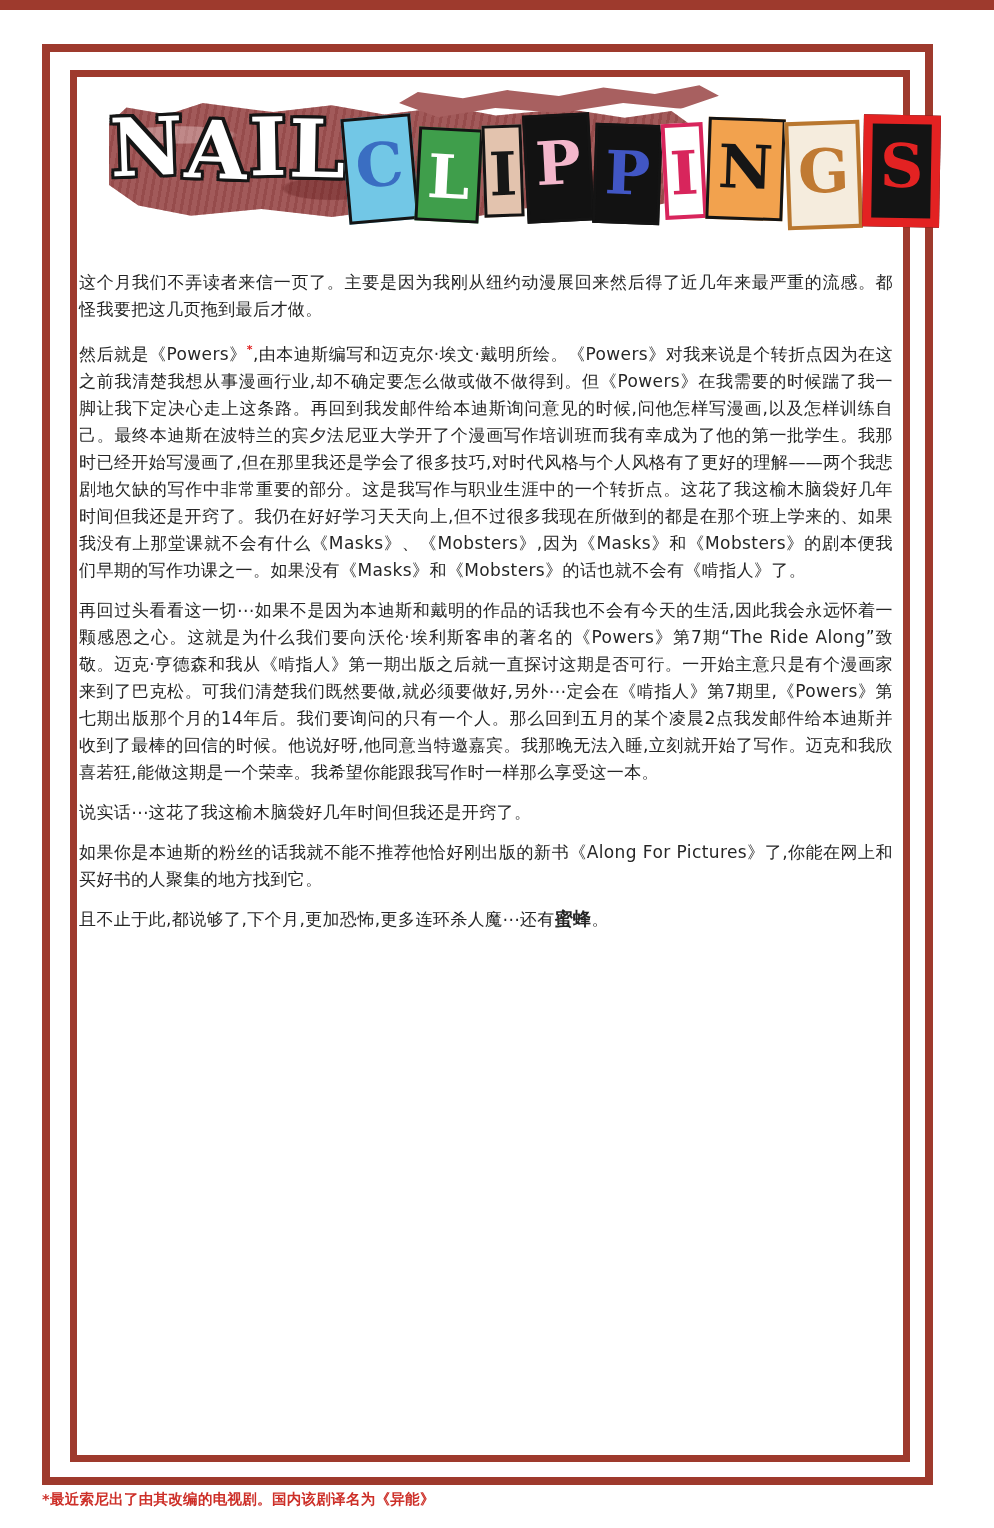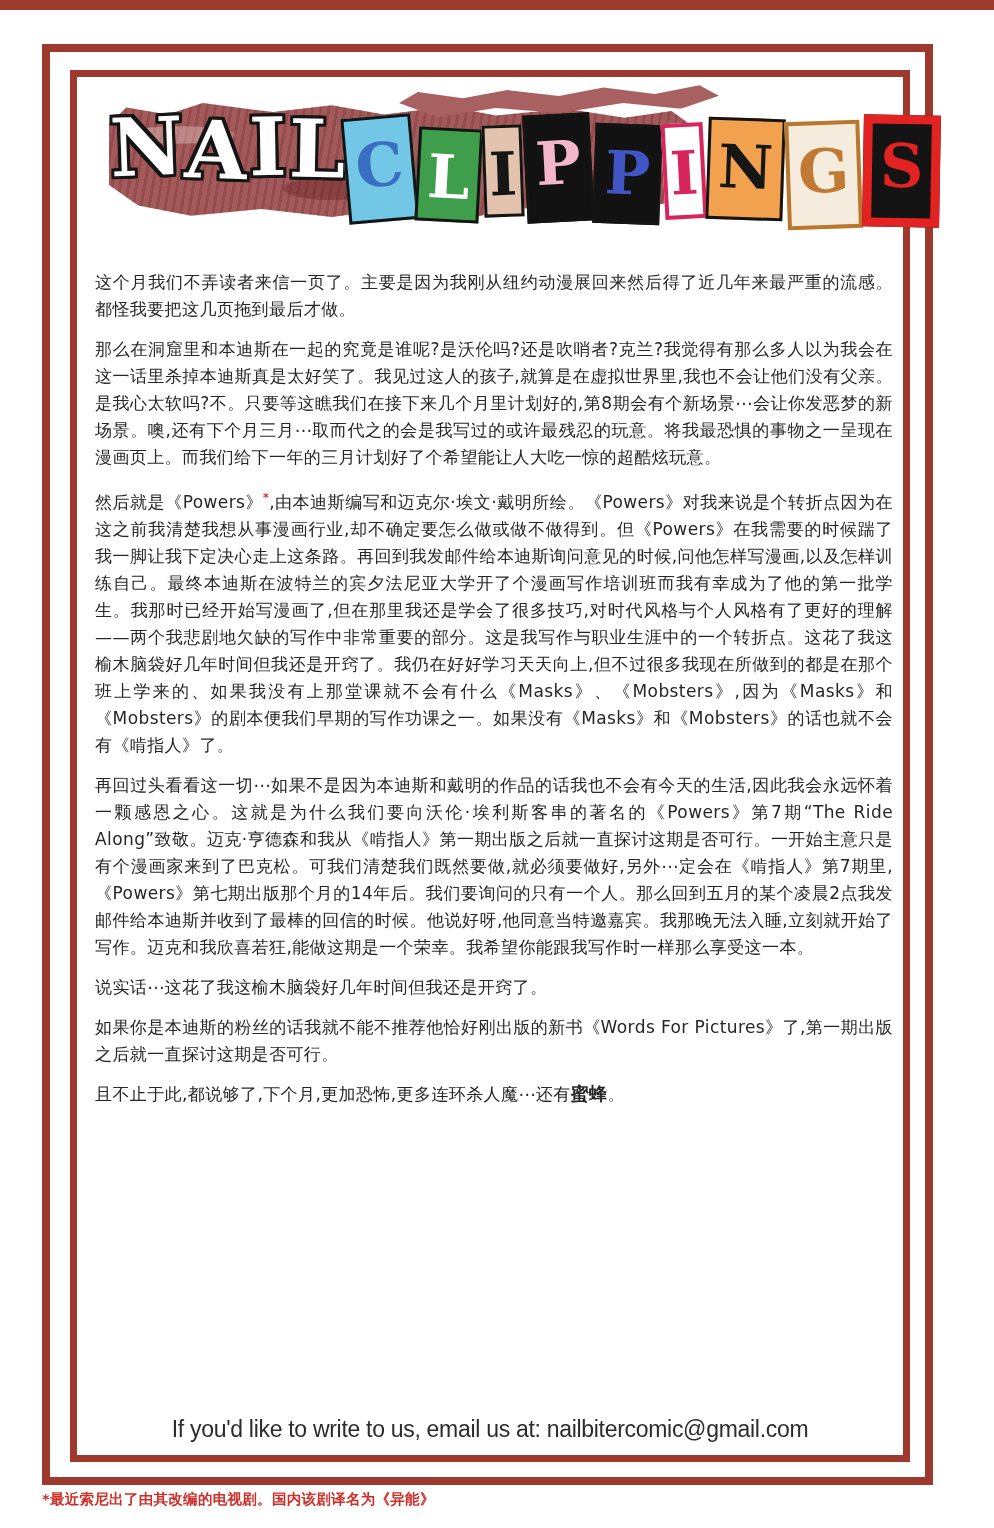--- a/index.html
+++ b/index.html
@@ -54,21 +54,21 @@
   .logo-letters > span:nth-child(6){transform:rotate(3deg) translateY(4px);height:94px;}
   .logo-letters > span:nth-child(7){transform:rotate(-2deg);height:92px;}
   .logo-letters > span:nth-child(8){transform:rotate(-3deg) translateY(-3px);height:108px;}
   .logo-letters > span:nth-child(9){transform:rotate(2deg) translateY(3px);height:100px;}
   .logo-letters > span:nth-child(10){transform:rotate(-3deg);height:96px;border-width:4px;}
   .logo-letters > span:nth-child(11){transform:rotate(2deg) translateY(-2px);height:102px;}
   .logo-letters > span:nth-child(12){transform:rotate(-2deg) translateY(4px);height:108px;border-width:4px;}
   .logo-letters > span:nth-child(13){transform:rotate(1deg);height:112px;border-width:9px;padding-top:12px;}
 
   
-  .letter-body{margin:26px 10px 0 18px;color:var(--ink);}
+  .letter-body{margin:26px 10px 0 2px;color:var(--ink);}
   .letter-body p{margin:0 0 13px 0;font-size:17px;line-height:27px;text-align:justify;
     letter-spacing:.4px;}
   .seg-n{}
   .seg-sup{color:#e02020;vertical-align:super;font-size:11px;font-weight:bold;}
   .seg-alt{font-weight:bold;font-size:18px;font-family:Liberation Mono, monospace;}
 
   
   .email-line{position:absolute;left:0;right:0;bottom:12px;text-align:center;
     color:#2c2c2c;font-size:23px;font-family:"Liberation Sans","DejaVu Sans",sans-serif;
     letter-spacing:-0.3px;}
@@ -88,30 +88,25 @@
   <div id="inner-frame">
 
     <div class="logo-row">
       <div class="logo-backdrop"></div>
       <div class="logo-backdrop-top"></div>
       <div class="logo-letters"><span class="stamp-letter">N</span><span class="stamp-letter">A</span><span class="stamp-letter">I</span><span class="stamp-letter">L</span><span class="tile-letter" style="background: rgb(114, 199, 230); color: rgb(58, 110, 194); border-color: rgb(20, 20, 20);">C</span><span class="tile-letter" style="background: rgb(63, 158, 75); color: rgb(255, 255, 255); border-color: rgb(20, 20, 20);">L</span><span class="tile-letter narrow" style="background: rgb(227, 195, 174); color: rgb(22, 22, 22); border-color: rgb(20, 20, 20);">I</span><span class="tile-letter" style="background: rgb(18, 18, 18); color: rgb(243, 183, 203); border-color: rgb(20, 20, 20);">P</span><span class="tile-letter" style="background: rgb(18, 18, 18); color: rgb(65, 86, 196); border-color: rgb(20, 20, 20);">P</span><span class="tile-letter narrow" style="background: rgb(255, 255, 255); color: rgb(216, 37, 92); border-color: rgb(216, 37, 92);">I</span><span class="tile-letter" style="background: rgb(242, 162, 78); color: rgb(22, 22, 22); border-color: rgb(20, 20, 20);">N</span><span class="tile-letter" style="background: rgb(245, 236, 221); color: rgb(192, 122, 51); border-color: rgb(185, 119, 47);">G</span><span class="tile-letter" style="background: rgb(20, 20, 20); color: rgb(227, 34, 34); border-color: rgb(227, 34, 34);">S</span></div>
     </div>
 
     <div class="letter-body">
         <p><span class="seg-n">这个月我们不弄读者来信一页了。主要是因为我刚从纽约动漫展回来然后得了近几年来最严重的流感。都怪我要把这几页拖到最后才做。</span></p>
-        <p><span class="seg-n">那么在洞窟里和本迪斯在一起的究竟是谁呢?是沃伦吗?还是吹哨者?克兰?我觉得有那么多人以为我会在这一话里杀掉本迪斯真是太好笑了。我见过这人的孩子,就算是在虚拟世界里,我也不会让他们没有父亲。是我心太软吗?不。只要等这瞧我们在接下来几个月里计划好的,第8期会有个新场景⋯会让你发恶梦的新场景。噢,还有下个月三月⋯取而代之的会是我写过的或许最残忍的玩意。将我最恐惧的事物之一呈现在漫画页上。而我们给下一年的三月计划好了个希望能让人大吃一惊的超酷炫玩意。</span></p>
         <p><span class="seg-n">然后就是《Powers》</span><span class="seg-sup">*</span><span class="seg-n">,由本迪斯编写和迈克尔·埃文·戴明所绘。《Powers》对我来说是个转折点因为在这之前我清楚我想从事漫画行业,却不确定要怎么做或做不做得到。但《Powers》在我需要的时候踹了我一脚让我下定决心走上这条路。再回到我发邮件给本迪斯询问意见的时候,问他怎样写漫画,以及怎样训练自己。最终本迪斯在波特兰的宾夕法尼亚大学开了个漫画写作培训班而我有幸成为了他的第一批学生。我那时已经开始写漫画了,但在那里我还是学会了很多技巧,对时代风格与个人风格有了更好的理解——两个我悲剧地欠缺的写作中非常重要的部分。这是我写作与职业生涯中的一个转折点。这花了我这榆木脑袋好几年时间但我还是开窍了。我仍在好好学习天天向上,但不过很多我现在所做到的都是在那个班上学来的、如果我没有上那堂课就不会有什么《Masks》、《Mobsters》,因为《Masks》和《Mobsters》的剧本便我们早期的写作功课之一。如果没有《Masks》和《Mobsters》的话也就不会有《啃指人》了。</span></p>
         <p><span class="seg-n">再回过头看看这一切⋯如果不是因为本迪斯和戴明的作品的话我也不会有今天的生活,因此我会永远怀着一颗感恩之心。这就是为什么我们要向沃伦·埃利斯客串的著名的《Powers》第7期“The Ride Along”致敬。迈克·亨德森和我从《啃指人》第一期出版之后就一直探讨这期是否可行。一开始主意只是有个漫画家来到了巴克松。可我们清楚我们既然要做,就必须要做好,另外⋯定会在《啃指人》第7期里,《Powers》第七期出版那个月的14年后。我们要询问的只有一个人。那么回到五月的某个凌晨2点我发邮件给本迪斯并收到了最棒的回信的时候。他说好呀,他同意当特邀嘉宾。我那晚无法入睡,立刻就开始了写作。迈克和我欣喜若狂,能做这期是一个荣幸。我希望你能跟我写作时一样那么享受这一本。</span></p>
         <p><span class="seg-n">说实话⋯这花了我这榆木脑袋好几年时间但我还是开窍了。</span></p>
-        <p><span class="seg-n">如果你是本迪斯的粉丝的话我就不能不推荐他恰好刚出版的新书《Words For Pictures》了,第一期出版之后就一直探讨这期是否可行。</span></p>
+        <p><span class="seg-n">如果你是本迪斯的粉丝的话我就不能不推荐他恰好刚出版的新书《Along For Pictures》了,你能在网上和买好书的人聚集的地方找到它。</span></p>
         <p><span class="seg-n">且不止于此,都说够了,下个月,更加恐怖,更多连环杀人魔⋯还有</span><span class="seg-alt">蜜蜂</span><span class="seg-n">。</span></p>
       </div>
 
-    <div class="email-line">
-      <span>If you'd like to write to us, email us at:</span>
-      <span>nailbitercomic@gmail.com</span>
-    </div>
   </div>
 
   <div id="footnotes">
     <div>*最近索尼出了由其改编的电视剧。国内该剧译名为《异能》</div>
   </div>
 </div>
 
 </body></html>

